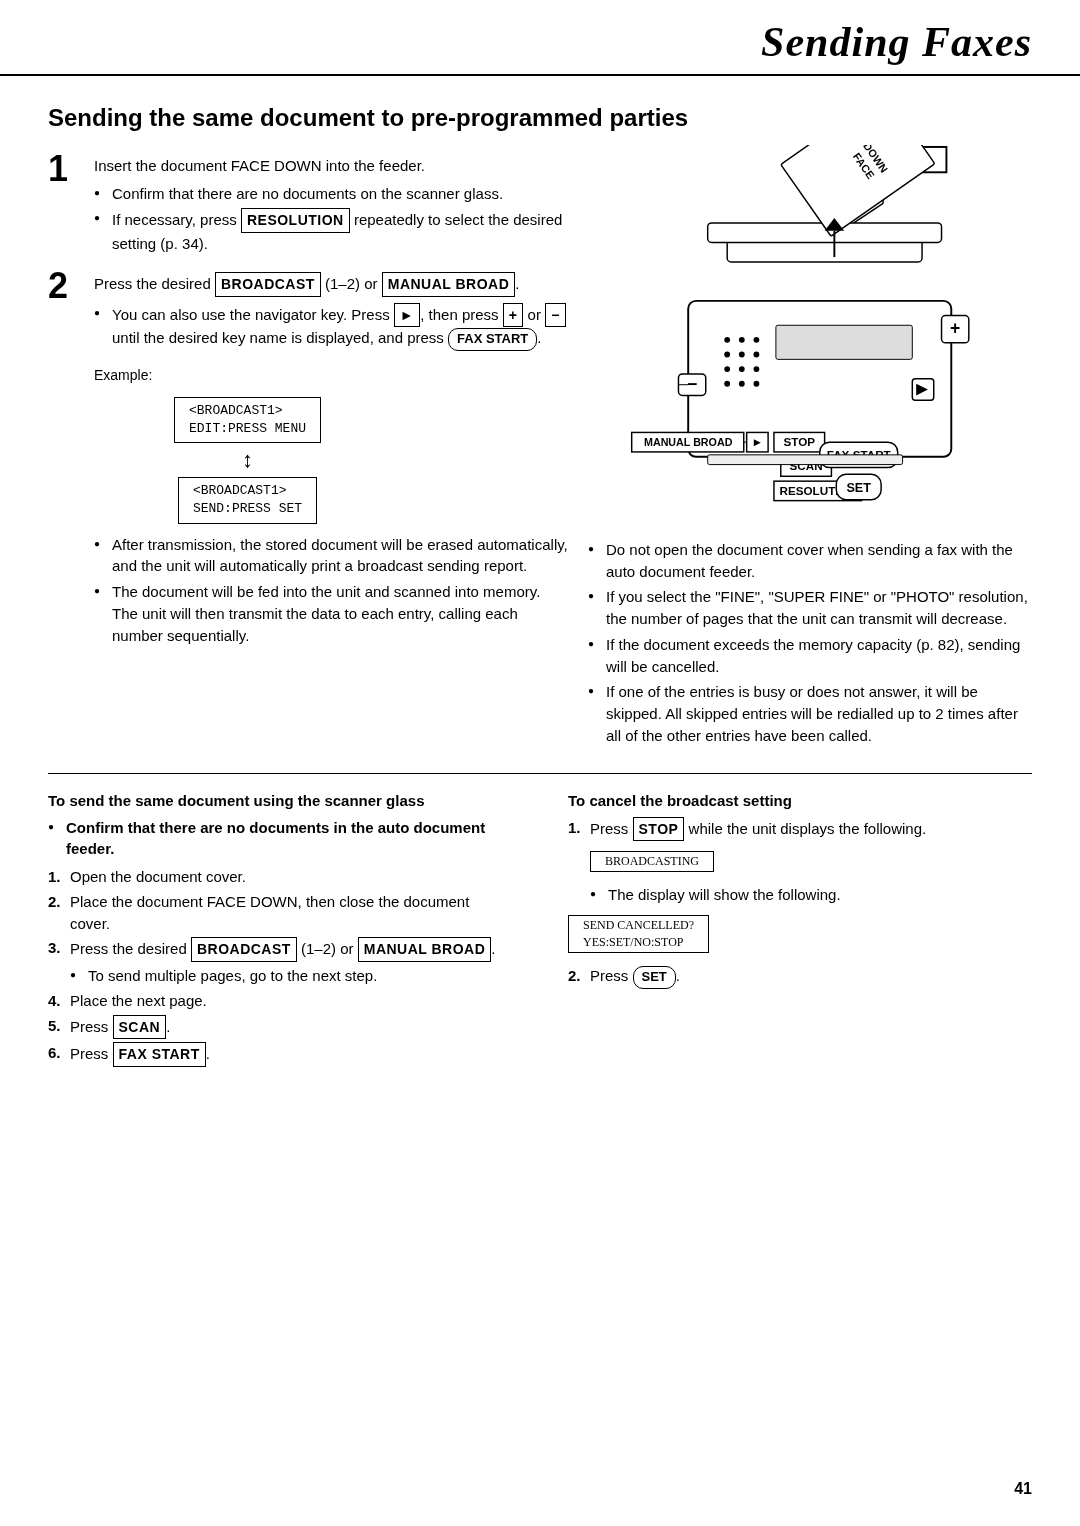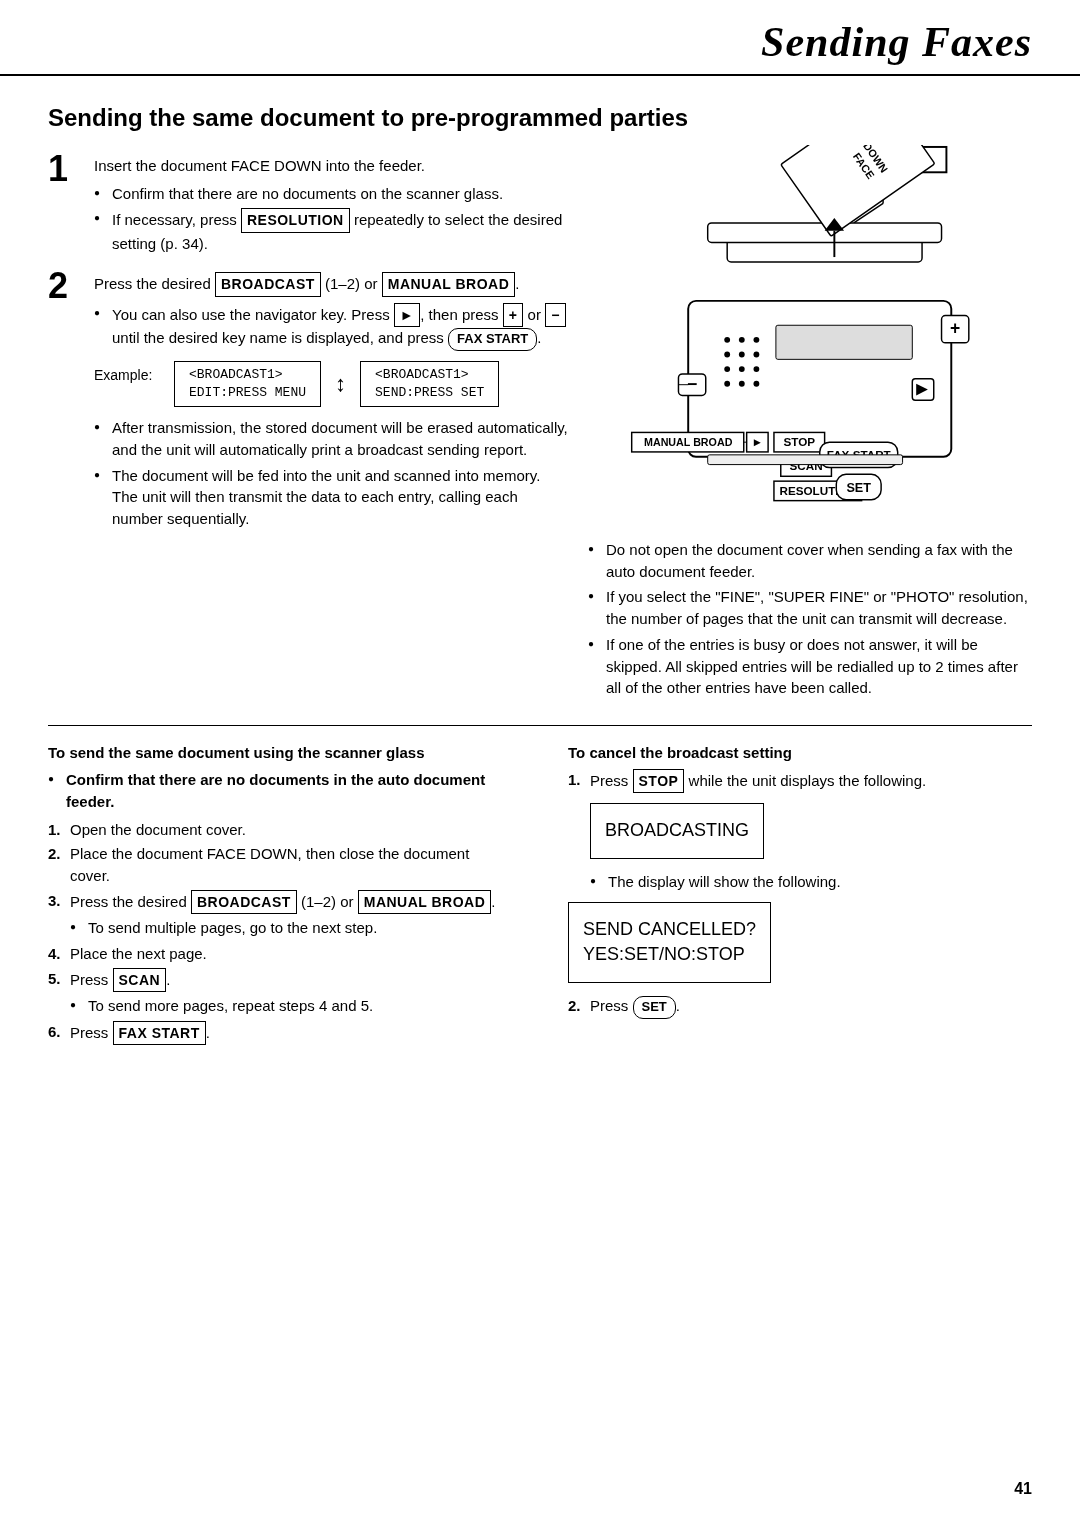--- a/index.html
+++ b/index.html
@@ -124,23 +124,24 @@
       margin: 10px 0 10px 0;
       gap: 10px;
     }
     .example-label {
       font-size: 14px;
       min-width: 70px;
       padding-top: 6px;
     }
     .example-screens {
       display: flex;
-      flex-direction: row;
+      flex-direction: column;
       align-items: center;
-      gap: 14px;
+      gap: 6px;
+      margin-top: 36px;
     }
     .lcd-screen {
       border: 1.5px solid #000;
       padding: 4px 14px;
       font-family: 'Courier New', monospace;
       font-size: 13px;
       background: #fff;
       white-space: pre;
       line-height: 1.4;
     }
@@ -210,23 +211,23 @@
       line-height: 1.45;
     }
     .numbered-list li .num {
       position: absolute;
       left: 0;
       font-weight: bold;
     }
 
     .lcd-screen-small {
       border: 1px solid #000;
-      padding: 14px 14px;
-      font-family: Liberation Sans, sans-serif;
-      font-size: 18px;
+      padding: 1px 14px;
+      font-family: Liberation Serif, serif;
+      font-size: 12px;
       background: #fff;
       white-space: pre;
       line-height: 1.4;
       display: inline-block;
       margin: 4px 0;
     }
 
     
     .page-number {
       position: absolute;
@@ -368,20 +369,21 @@
 
           <rect x="80" y="318" width="200" height="10" rx="2" fill="#eee" stroke="black" stroke-width="1"></rect>
 
         </svg>
       </div>
 
       <div class="note-section" style="width:100%; margin-top:10px;">
         <ul class="bullet-list">
           <li>Do not open the document cover when sending a fax with the auto document feeder.</li>
           <li>If you select the "FINE", "SUPER FINE" or "PHOTO" resolution, the number of pages that the unit can transmit will decrease.</li>
+          <li>If the document exceeds the memory capacity (p. 82), sending will be cancelled.</li>
           <li>If one of the entries is busy or does not answer, it will be skipped. All skipped entries will be redialled up to 2 times after all of the other entries have been called.</li>
         </ul>
       </div>
     </div>
   </div>
 
   <hr class="divider">
 
   <div class="bottom-columns">
 
@@ -395,23 +397,20 @@
         <li style="padding-left:22px; position:relative; margin-bottom:3px;"><span class="num" style="position:absolute;left:0;font-weight:bold;">2.</span> Place the document FACE DOWN, then close the document cover.</li>
         <li style="padding-left:22px; position:relative; margin-bottom:3px;"><span class="num" style="position:absolute;left:0;font-weight:bold;">3.</span> Press the desired <span class="key-btn">BROADCAST</span> (1–2) or <span class="key-btn">MANUAL BROAD</span>.</li>
       </ol>
       <ul class="bullet-list" style="margin-left:22px; margin-top:2px; margin-bottom:4px;">
         <li>To send multiple pages, go to the next step.</li>
       </ul>
       <ol class="numbered-list" style="list-style:none; padding:0;">
         <li style="padding-left:22px; position:relative; margin-bottom:3px;"><span class="num" style="position:absolute;left:0;font-weight:bold;">4.</span> Place the next page.</li>
         <li style="padding-left:22px; position:relative; margin-bottom:3px;"><span class="num" style="position:absolute;left:0;font-weight:bold;">5.</span> Press <span class="key-btn">SCAN</span>.</li>
       </ol>
-      <ul class="bullet-list" style="margin-left:22px; margin-top:2px; margin-bottom:4px;">
-        <li>To send more pages, repeat steps 4 and 5.</li>
-      </ul>
       <ol class="numbered-list" style="list-style:none; padding:0;">
         <li style="padding-left:22px; position:relative; margin-bottom:3px;"><span class="num" style="position:absolute;left:0;font-weight:bold;">6.</span> Press <span class="key-btn">FAX START</span>.</li>
       </ol>
     </div>
 
     <div class="bottom-right">
       <p class="subsection-heading"><strong>To cancel the broadcast setting</strong></p>
       <ol class="numbered-list" style="list-style:none; padding:0;">
         <li style="padding-left:22px; position:relative; margin-bottom:6px;">
           <span class="num" style="position:absolute;left:0;font-weight:bold;">1.</span>

